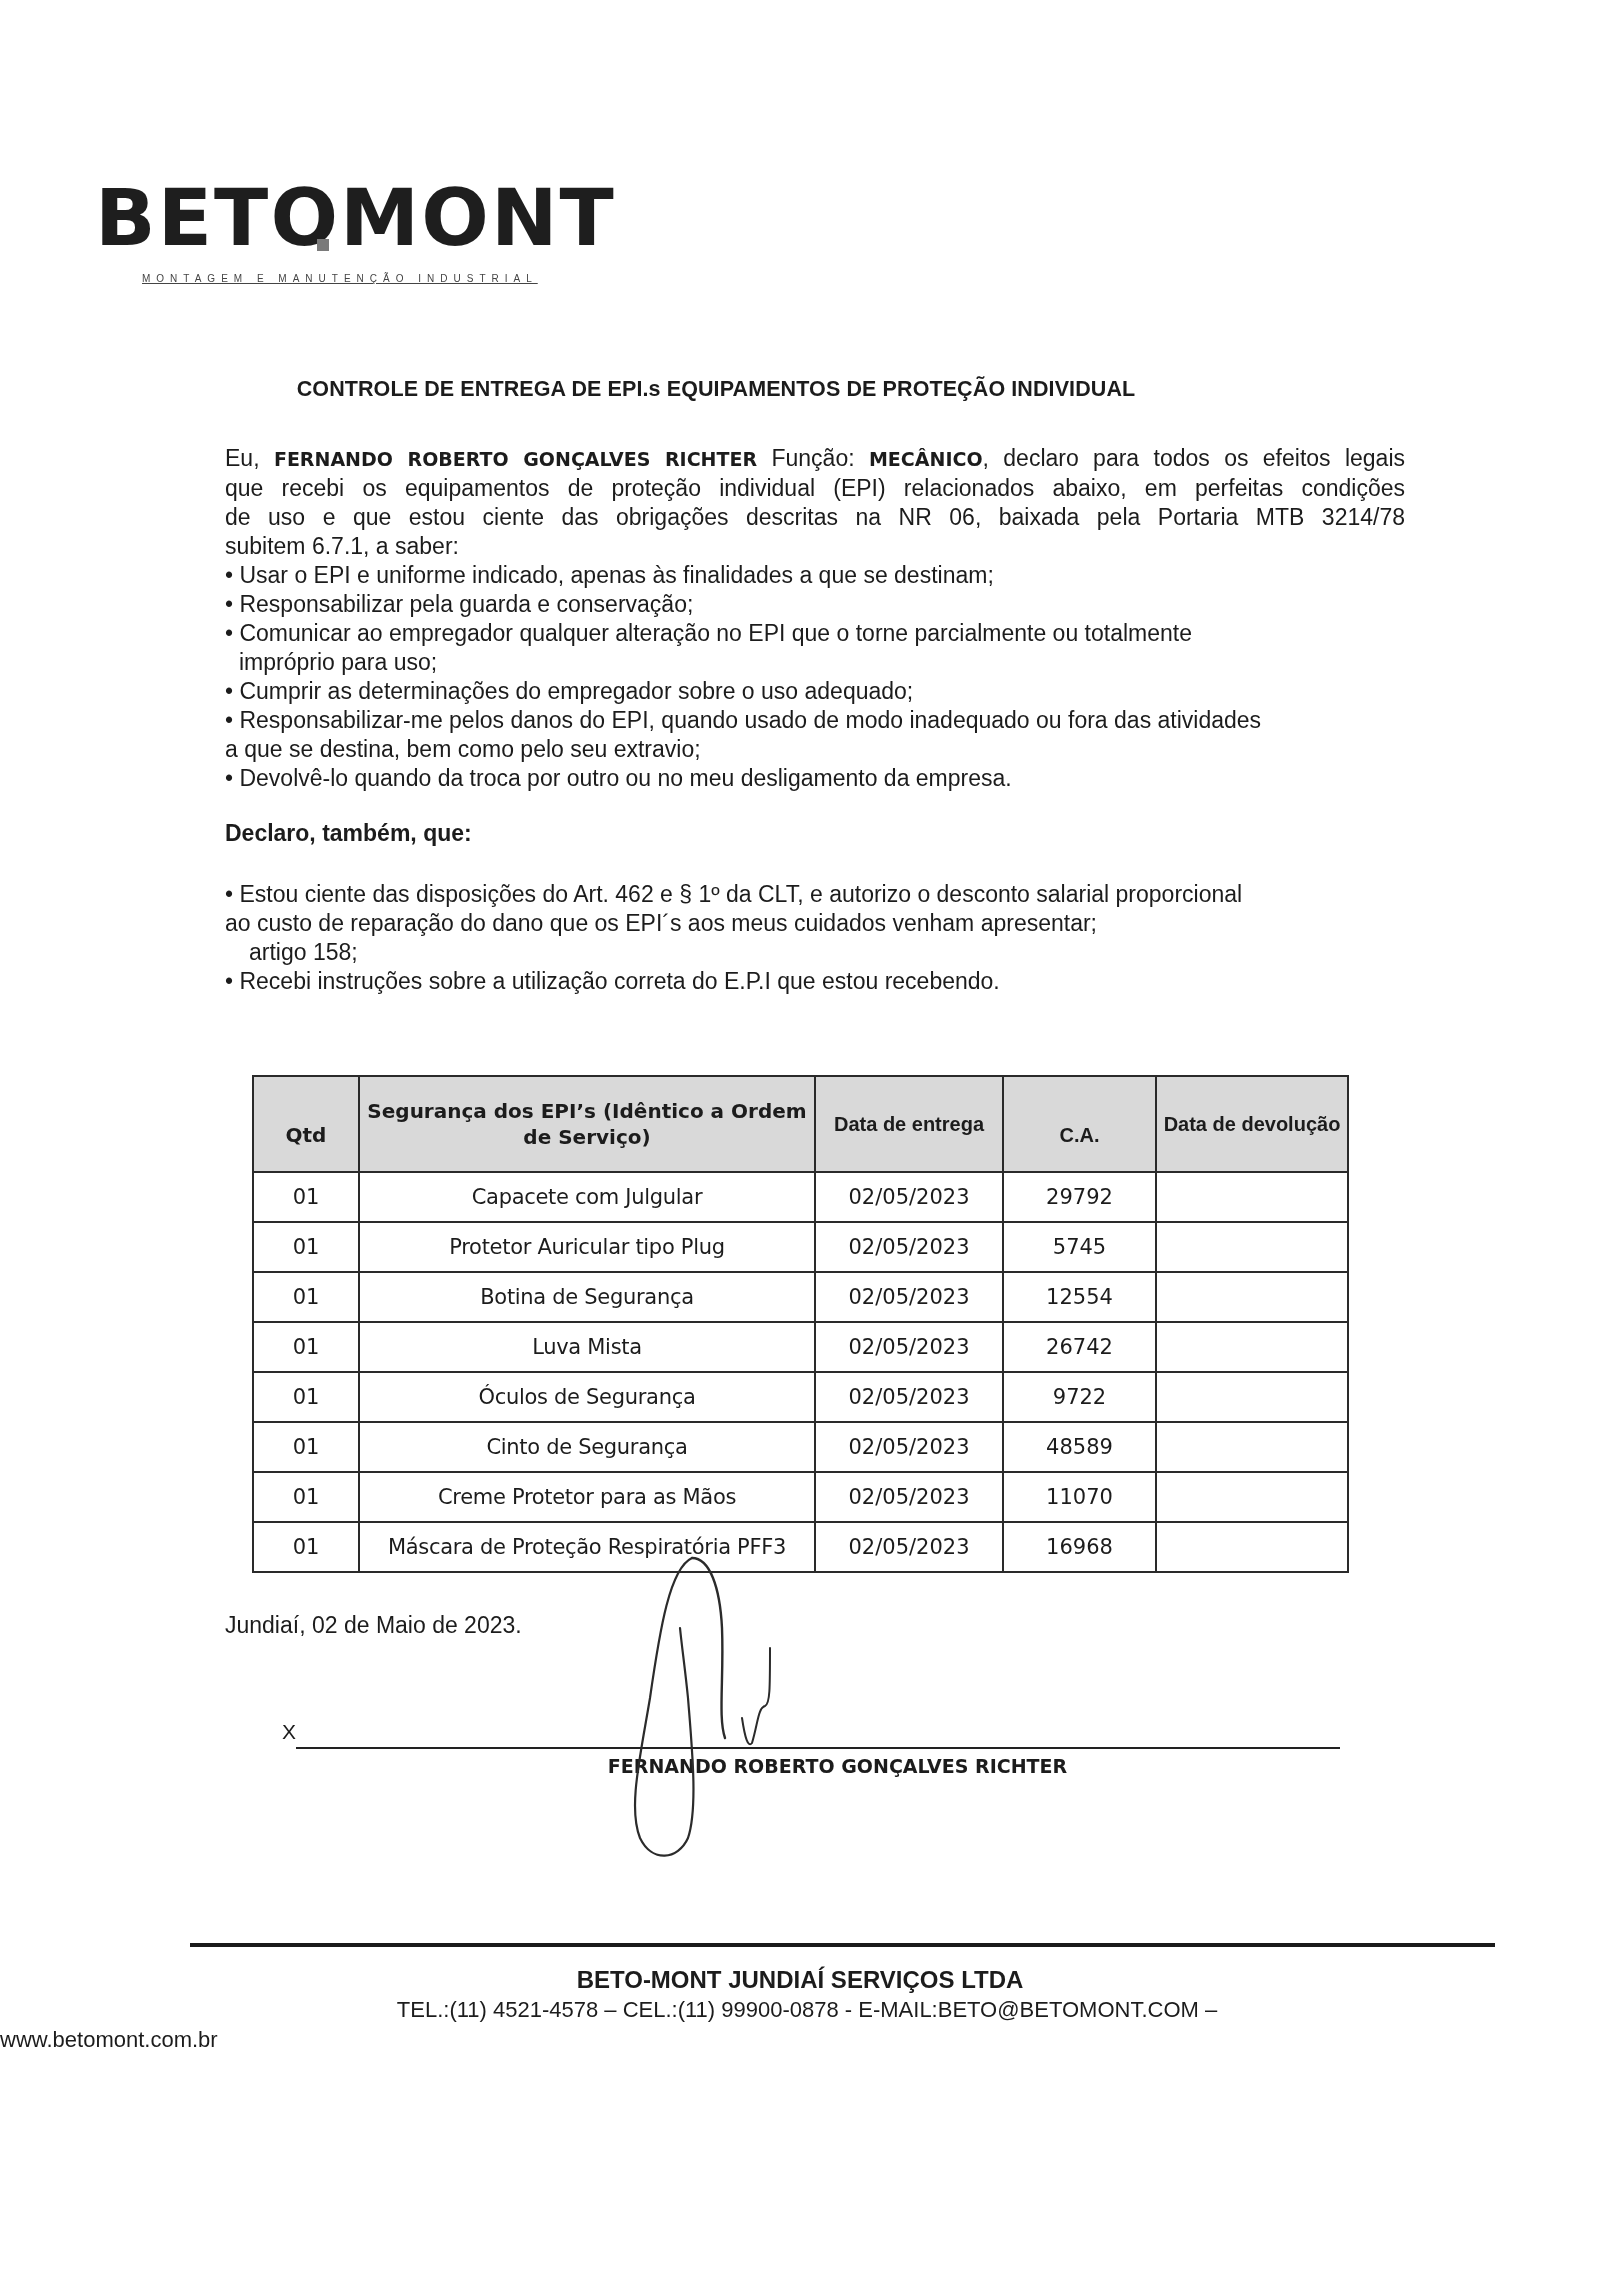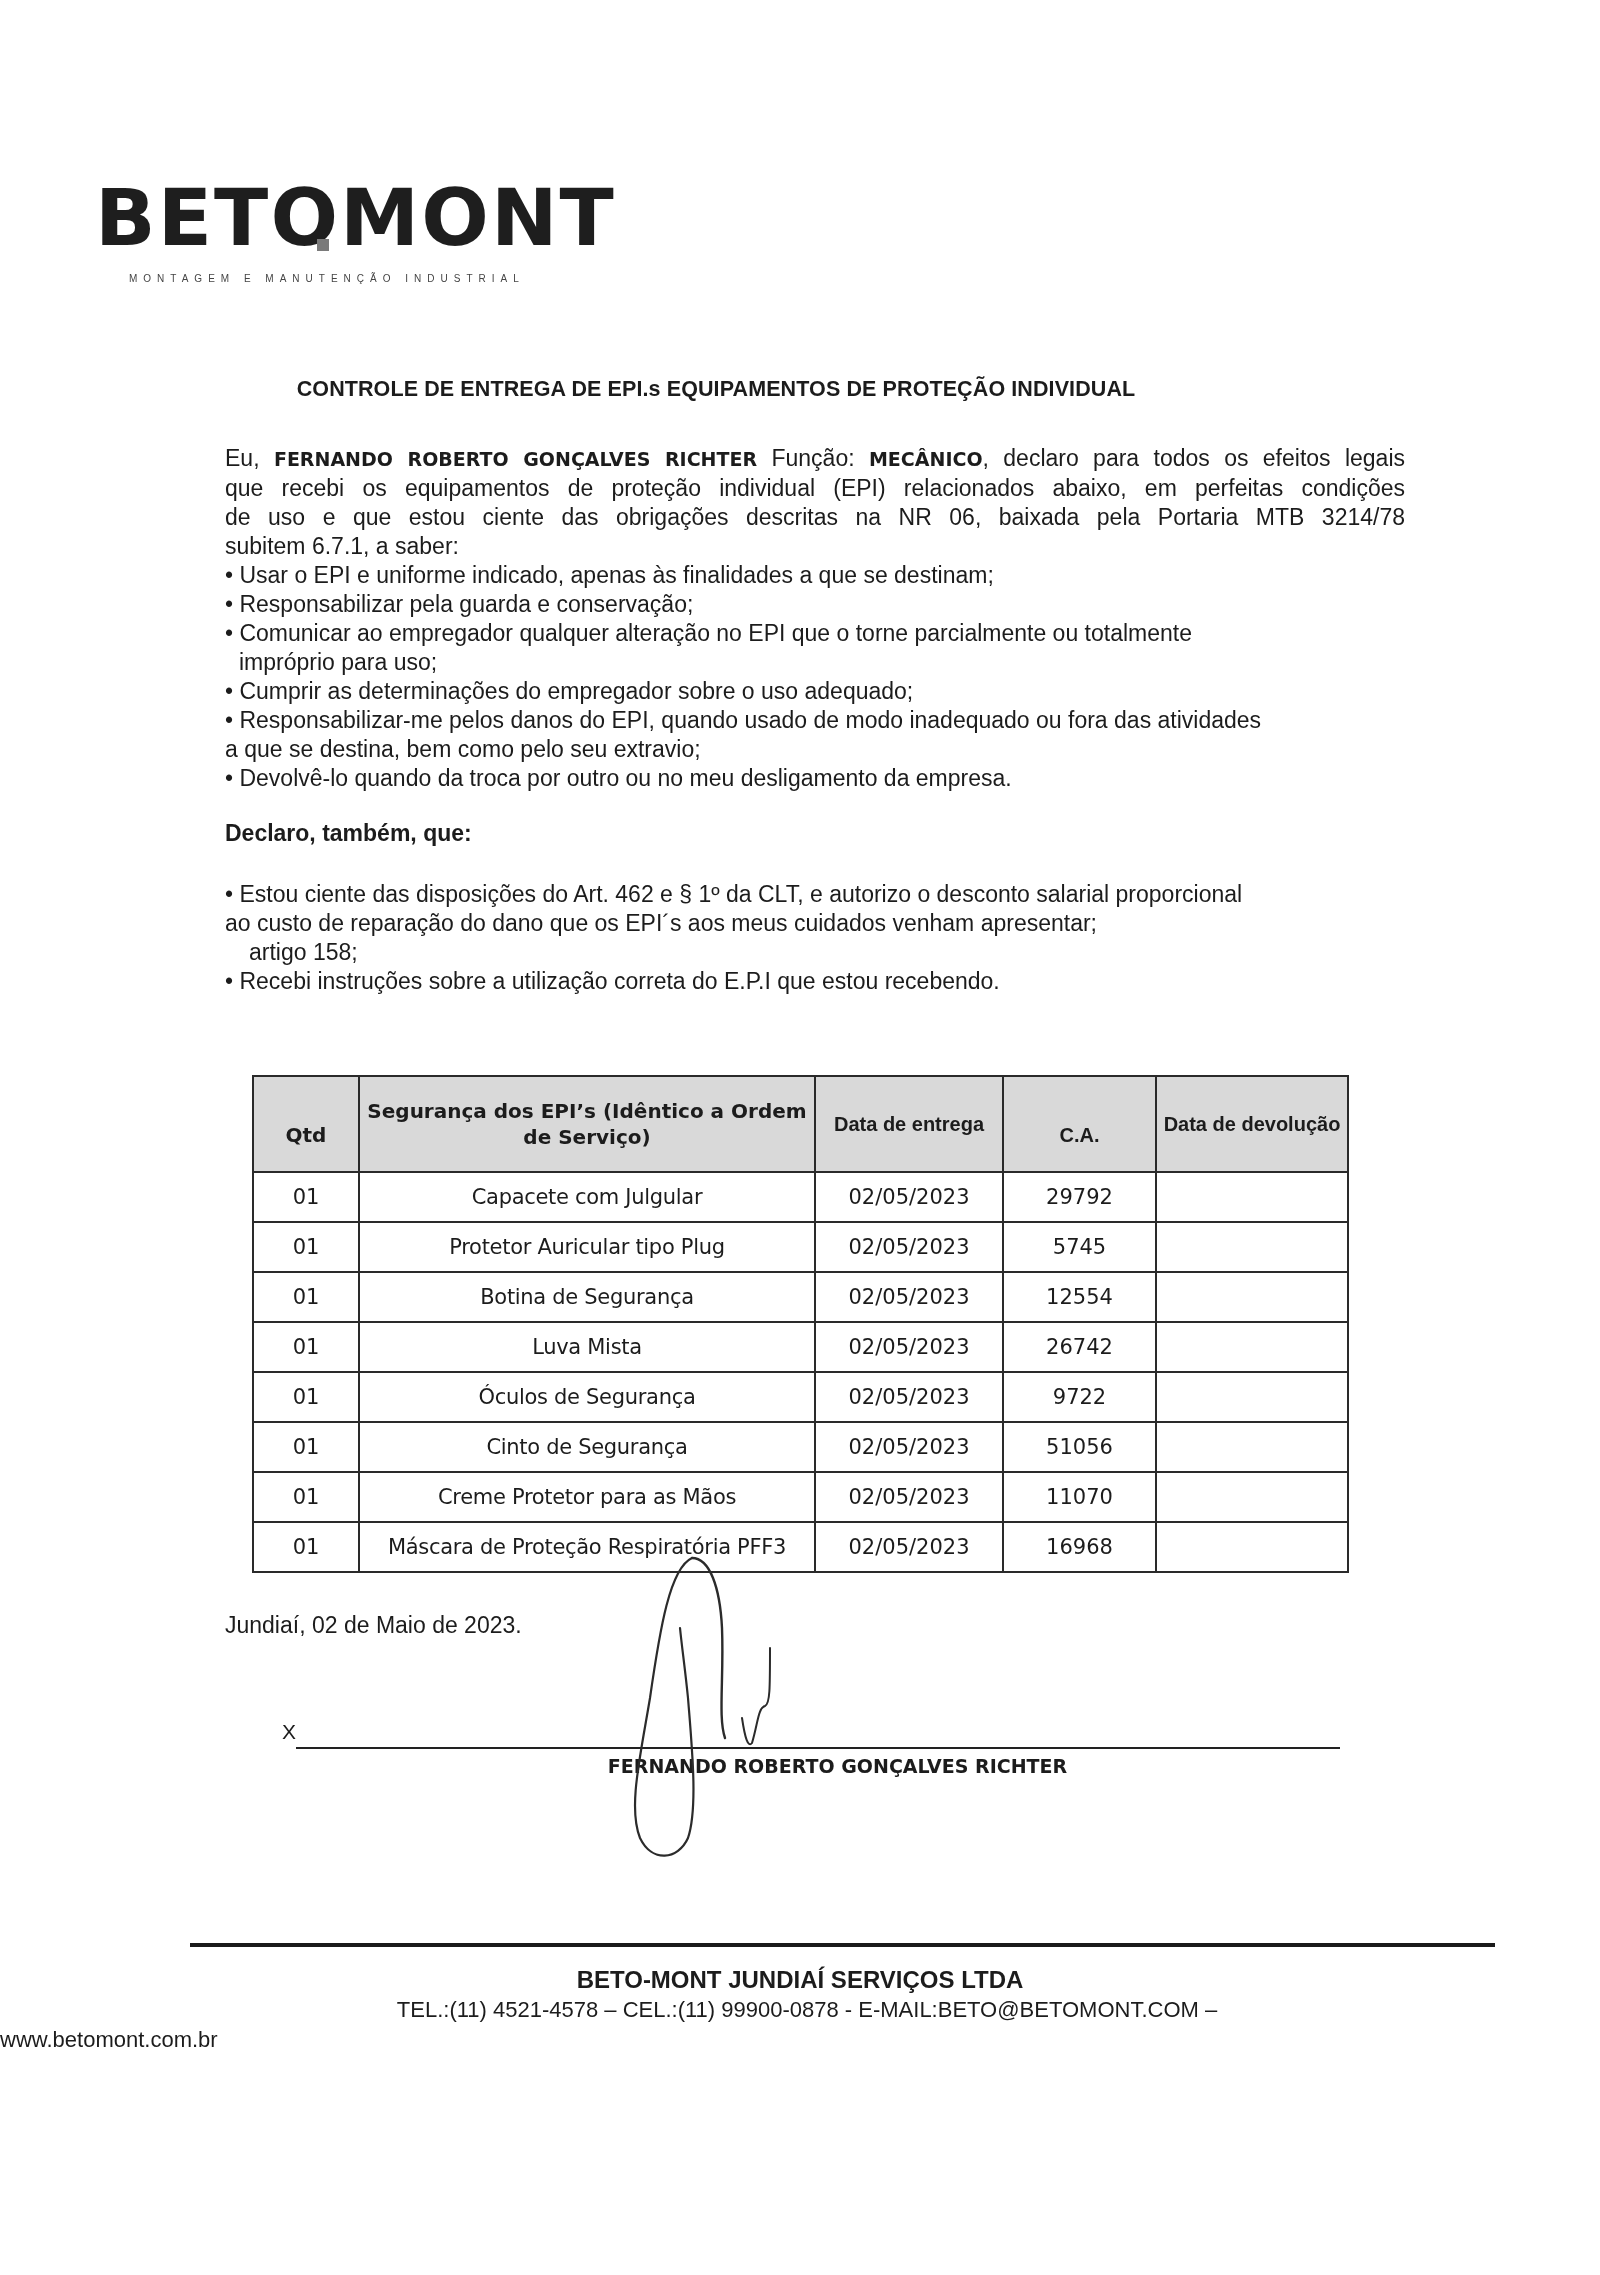--- a/index.html
+++ b/index.html
@@ -3,21 +3,21 @@
 <meta charset="utf-8">
 <style>
   html, body { margin:0; padding:0; background:#ffffff; }
   body { width:1600px; height:2275px; position:relative; overflow:hidden; color:#1c1c1c; font-family:"Liberation Sans", sans-serif; }
   .abs { position:absolute; }
 
   
   .logo { left:95px; top:183px; width:450px; height:70px; }
   .logo-text { font-family:"DejaVu Sans", sans-serif; font-weight:bold; font-size:78px; letter-spacing:2px; line-height:70px; color:#1e1e1e; white-space:nowrap; transform:scaleX(1.02); transform-origin:left; }
   .logo-dot { position:absolute; left:222px; top:56px; width:12px; height:12px; background:#7a7a7a; }
-  .tagline { left:129px; top:273px; font-size:10px; letter-spacing:6px; color:#444; white-space:nowrap; }
+  .tagline { left:142px; top:273px; font-size:10px; letter-spacing:6px; color:#444; white-space:nowrap;text-decoration:underline; }
 
   .doc-title { left:0; width:1432px; top:377px; text-align:center; font-weight:bold; font-size:21.5px; letter-spacing:0.1px; }
 
   .body-text { left:225px; width:1180px; font-size:23px; line-height:29px; }
   .justify { text-align:justify; text-align-last:left; }
   .line { display:block; white-space:nowrap; }
   .bold-name { font-family:"DejaVu Sans", sans-serif; font-weight:bold; font-size:19px; }
   .indent { padding-left:14px; }
   .declaro { left:225px; top:820px; font-weight:bold; font-size:23px; }
 
@@ -130,21 +130,21 @@
       <td>01</td>
       <td class="desc">Óculos de Segurança</td>
       <td>02/05/2023</td>
       <td>9722</td>
       <td></td>
     </tr>
     <tr>
       <td>01</td>
       <td class="desc">Cinto de Segurança</td>
       <td>02/05/2023</td>
-      <td>51056</td>
+      <td>48589</td>
       <td></td>
     </tr>
     <tr>
       <td>01</td>
       <td class="desc">Creme Protetor para as Mãos</td>
       <td>02/05/2023</td>
       <td>11070</td>
       <td></td>
     </tr>
     <tr>

